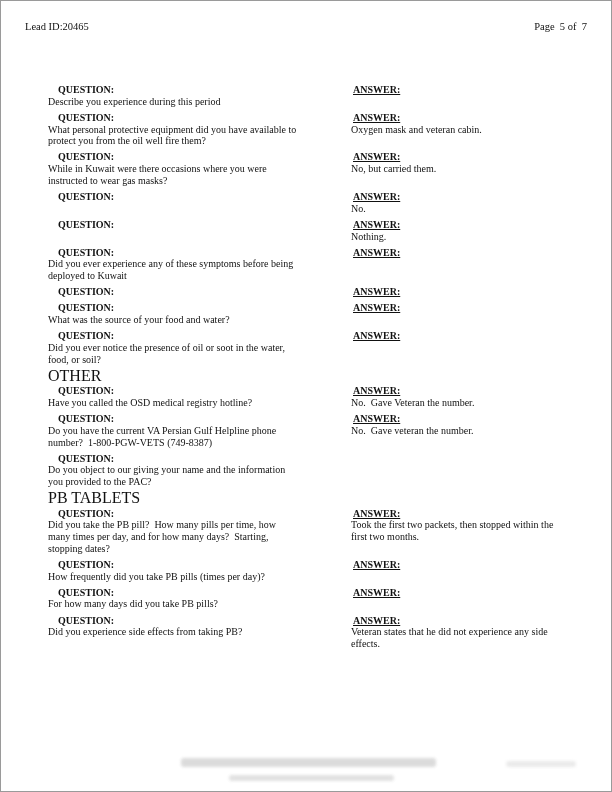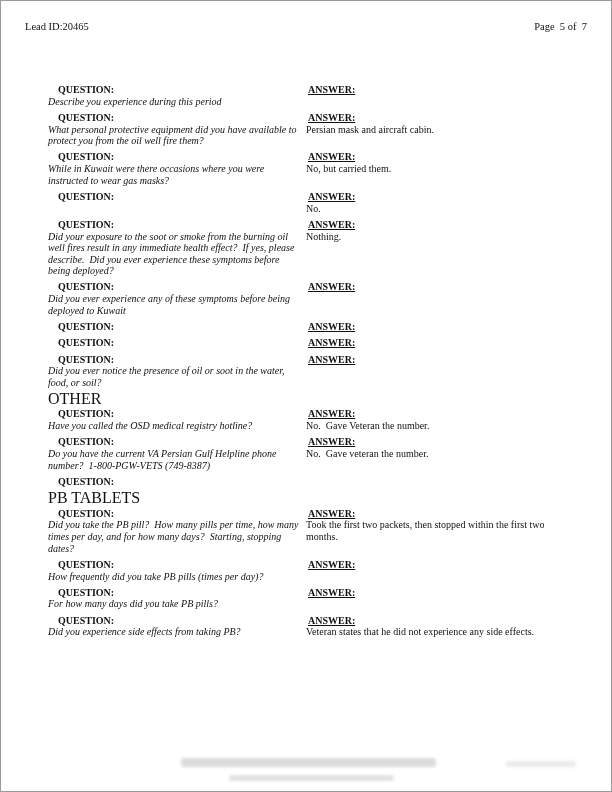--- a/index.html
+++ b/index.html
@@ -26,20 +26,21 @@
     font-size: 10.5px;
   }
   .page-header span { white-space: pre; }
   .content {
     margin: 52px 40px 0 47px;
   }
   .qa-row {
     display: flex;
     flex-direction: row;
     margin-bottom: 4.5px;
+    gap: 45px;
   }
   .q-col {
     width: 258px;
     flex: 0 0 258px;
   }
   .a-col {
     flex: 1 1 auto;
     padding-left: 0px;
   }
   .label {
@@ -47,21 +48,21 @@
     font-size: 10px;
     line-height: 11.8px;
   }
   .q-label { padding-left: 10px; }
   .a-label { padding-left: 2px; text-decoration: underline; }
   .q-text, .a-text {
     font-size: 10px;
     line-height: 11.6px;
     white-space: pre-wrap;
   }
-  .q-text { max-width: 252px; font-style: italic; }
+  .q-text { max-width: 252px; }
   .a-text { max-width: 258px; }
   .section-heading {
     font-weight: normal;
     font-size: 16px;
     line-height: 12px;
     margin: 3px 0 3.5px 0;
   }
   .artifact {
     position: absolute;
     border-radius: 3px;
@@ -102,21 +103,21 @@
     </div>
   </section>
 
   <section class="qa-row">
     <div class="q-col">
       <div class="label q-label">QUESTION:</div>
       <div class="q-text">What personal protective equipment did you have available to protect you from the oil well fire them?</div>
     </div>
     <div class="a-col">
       <div class="label a-label">ANSWER:</div>
-      <div class="a-text">Persian mask and aircraft cabin.</div>
+      <div class="a-text">Oxygen mask and veteran cabin.</div>
     </div>
   </section>
 
   <section class="qa-row">
     <div class="q-col">
       <div class="label q-label">QUESTION:</div>
       <div class="q-text">While in Kuwait were there occasions where you were instructed to wear gas masks?</div>
     </div>
     <div class="a-col">
       <div class="label a-label">ANSWER:</div>
@@ -130,21 +131,20 @@
     </div>
     <div class="a-col">
       <div class="label a-label">ANSWER:</div>
       <div class="a-text">No.</div>
     </div>
   </section>
 
   <section class="qa-row">
     <div class="q-col">
       <div class="label q-label">QUESTION:</div>
-      <div class="q-text">Did your exposure to the soot or smoke from the burning oil well fires result in any immediate health effect?  If yes, please describe.  Did you ever experience these symptoms before being deployed?</div>
     </div>
     <div class="a-col">
       <div class="label a-label">ANSWER:</div>
       <div class="a-text">Nothing.</div>
     </div>
   </section>
 
   <section class="qa-row">
     <div class="q-col">
       <div class="label q-label">QUESTION:</div>
@@ -162,20 +162,21 @@
     </div>
     <div class="a-col">
       <div class="label a-label">ANSWER:</div>
       <div class="a-text"></div>
     </div>
   </section>
 
   <section class="qa-row">
     <div class="q-col">
       <div class="label q-label">QUESTION:</div>
+      <div class="q-text">What was the source of your food and water?</div>
     </div>
     <div class="a-col">
       <div class="label a-label">ANSWER:</div>
     </div>
   </section>
 
   <section class="qa-row">
     <div class="q-col">
       <div class="label q-label">QUESTION:</div>
       <div class="q-text">Did you ever notice the presence of oil or soot in the water, food, or soil?</div>
@@ -206,20 +207,21 @@
     </div>
     <div class="a-col">
       <div class="label a-label">ANSWER:</div>
       <div class="a-text">No.  Gave veteran the number.</div>
     </div>
   </section>
 
   <section class="qa-row">
     <div class="q-col">
       <div class="label q-label">QUESTION:</div>
+      <div class="q-text">Do you object to our giving your name and the information you provided to the PAC?</div>
     </div>
     <div class="a-col">
 
       <div class="a-text"></div>
     </div>
   </section>
 
   <div class="section-heading">PB TABLETS</div>
 
   <section class="qa-row">

